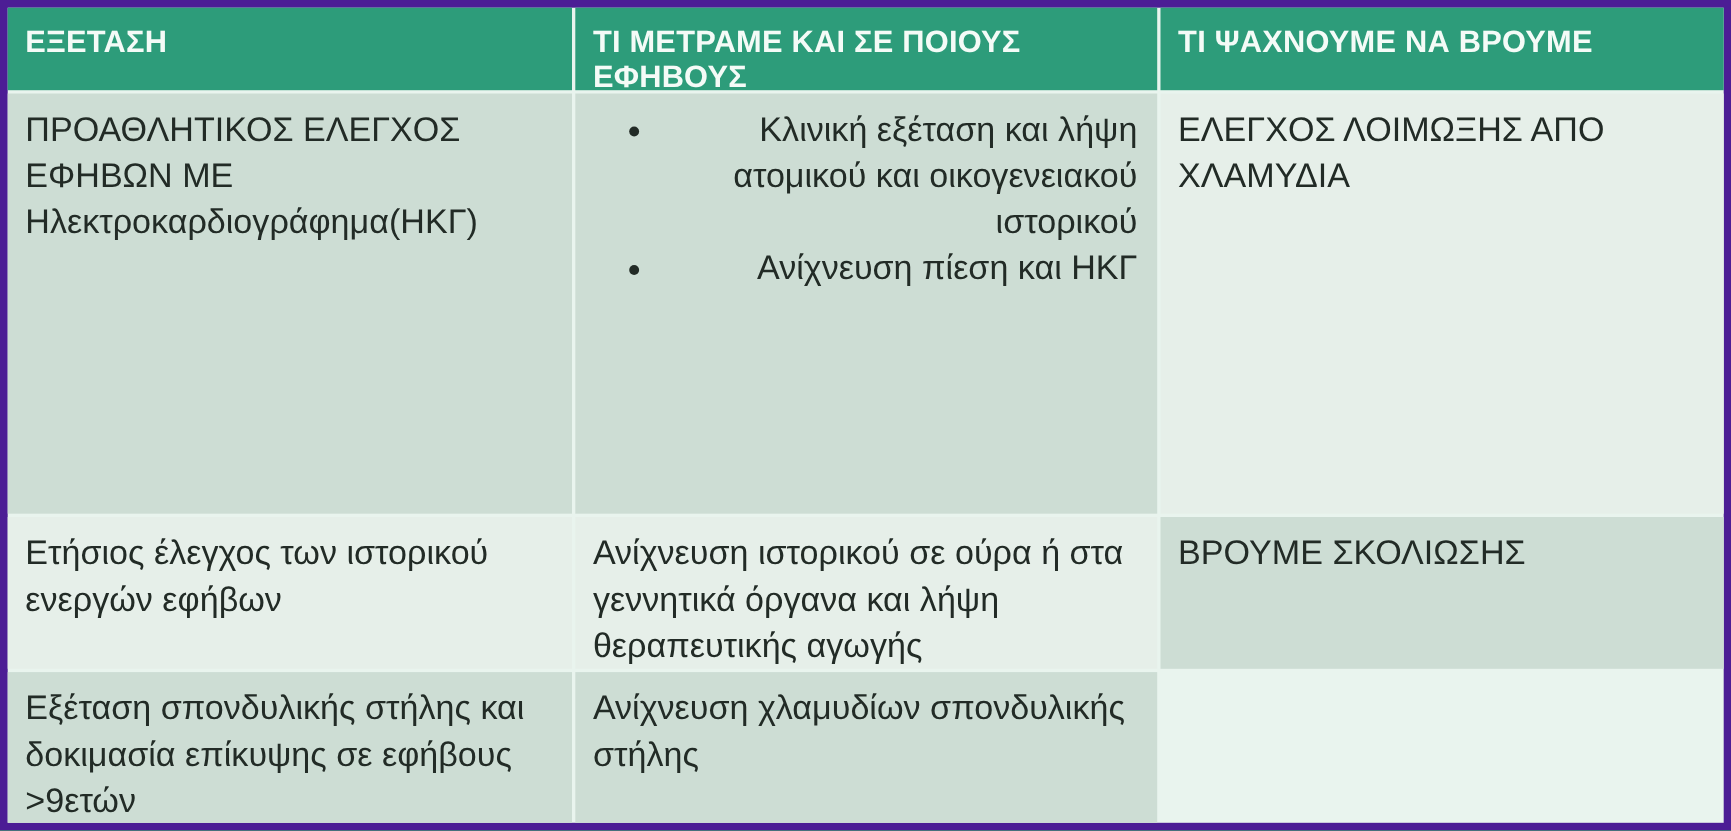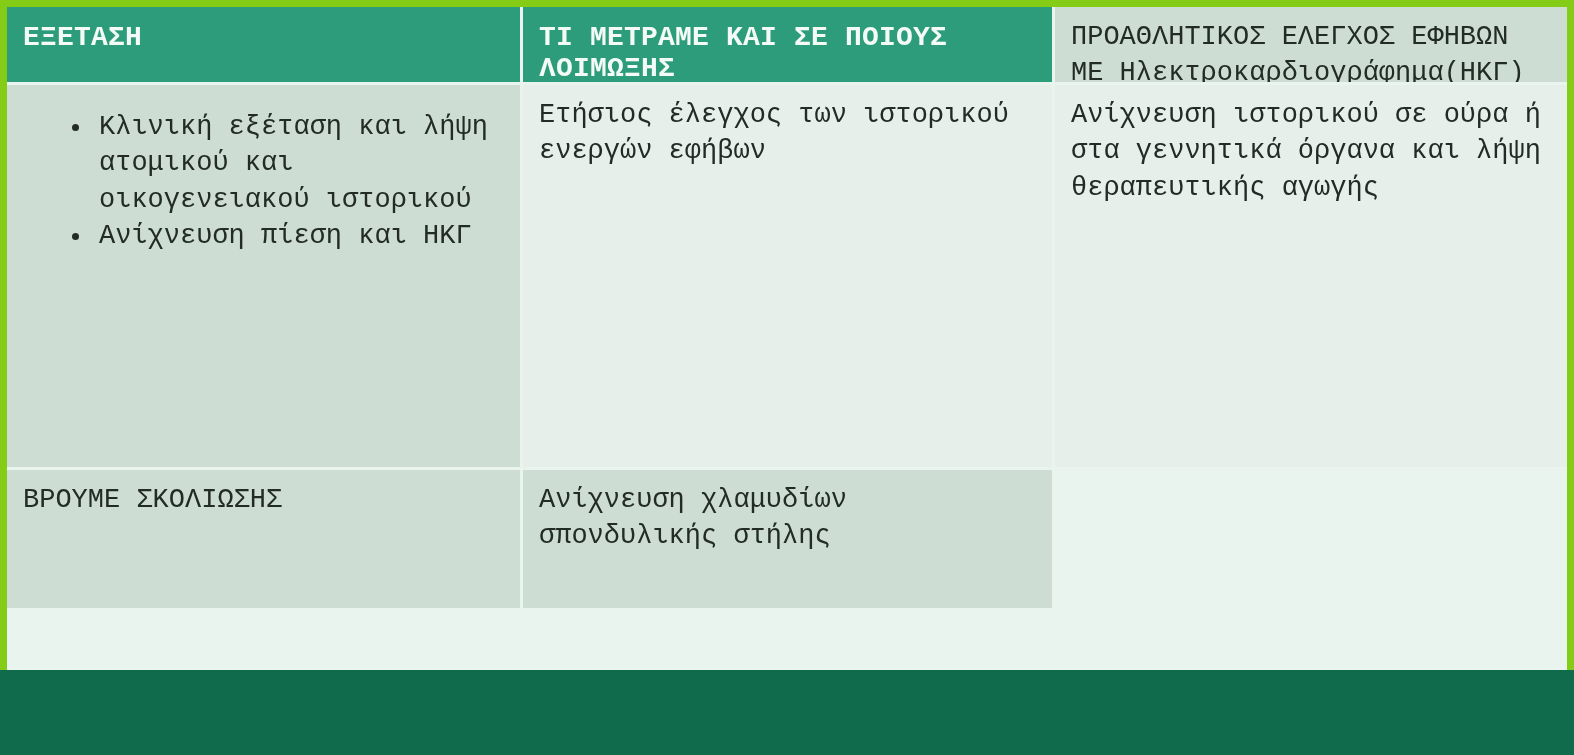--- a/index.html
+++ b/index.html
@@ -3,24 +3,24 @@
 <meta charset="utf-8">
 <style>
   html, body {
     margin: 0;
     padding: 0;
     background: #0f6b4c;
   }
   .slide {
     position: relative;
     width: 1574px;
-    height: 670px;
+    height: 755px;
     box-sizing: border-box;
-    background: #84cc16;
-    font-family: Liberation Mono, monospace;
+    background: #4c1d95;
+    font-family: Liberation Sans, sans-serif;
   }
   .grid {
     position: absolute;
     top: 7px; left: 7px;
     width: 1560px;
     height: 741px;
     display: grid;
     grid-template-columns: 513px 529px 512px;
     grid-template-rows: 75px 382px 138px 1fr;
     gap: 3px;
@@ -34,65 +34,73 @@
   .cell.header {
     background: #2d9c7a;
     color: #f4fbf7;
     font-size: 28px;
     font-weight: bold;
     letter-spacing: 0.2px;
     padding-top: 15px;
   }
   .cell.body {
     color: #222b26;
-    font-size: 27px;
+    font-size: 31px;
     line-height: 1.35;
   }
   .row-odd  { background: #cdddd4; }
   .row-even { background: #e6efe9; }
   .cell p {
     margin: 0;
     padding: 0;
   }
   .cell ul {
-    margin: 12px;
+    margin: 0;
     padding: 0 0 0 58px;
     list-style: disc;
+    text-align: right;
   }
   .cell ul li {
     padding-left: 6px;
   }
 </style>
 </head>
 <body>
 
 <div class="slide">
   <div class="grid">
 
     <div class="cell header">ΕΞΕΤΑΣΗ</div>
-    <div class="cell header">ΤΙ ΜΕΤΡΑΜΕ ΚΑΙ ΣΕ ΠΟΙΟΥΣ ΛΟΙΜΩΞΗΣ</div>
+    <div class="cell header">ΤΙ ΜΕΤΡΑΜΕ ΚΑΙ ΣΕ ΠΟΙΟΥΣ ΕΦΗΒΟΥΣ</div>
+    <div class="cell header">ΤΙ ΨΑΧΝΟΥΜΕ ΝΑ ΒΡΟΥΜΕ</div>
 
     <div class="cell body row-odd">
       <p>ΠΡΟΑΘΛΗΤΙΚΟΣ ΕΛΕΓΧΟΣ ΕΦΗΒΩΝ ΜΕ Ηλεκτροκαρδιογράφημα(ΗΚΓ)</p>
     </div>
     <div class="cell body row-odd">
       <ul>
         <li>Κλινική εξέταση και λήψη ατομικού και οικογενειακού ιστορικού</li>
         <li>Ανίχνευση πίεση και ΗΚΓ</li>
       </ul>
     </div>
 
     <div class="cell body row-even">
+      <p>ΕΛΕΓΧΟΣ ΛΟΙΜΩΞΗΣ ΑΠΟ ΧΛΑΜΥΔΙΑ</p>
+    </div>
+    <div class="cell body row-even">
       <p>Ετήσιος έλεγχος των ιστορικού ενεργών εφήβων</p>
     </div>
     <div class="cell body row-even">
       <p>Ανίχνευση ιστορικού σε ούρα ή στα γεννητικά όργανα και λήψη θεραπευτικής αγωγής</p>
     </div>
 
     <div class="cell body row-odd">
       <p>ΒΡΟΥΜΕ ΣΚΟΛΙΩΣΗΣ</p>
     </div>
     <div class="cell body row-odd">
+      <p>Εξέταση σπονδυλικής στήλης και δοκιμασία επίκυψης σε εφήβους &gt;9ετών</p>
+    </div>
+    <div class="cell body row-odd">
       <p>Ανίχνευση χλαμυδίων σπονδυλικής στήλης</p>
     </div>
 
   </div>
 </div>
 
 </body></html>

